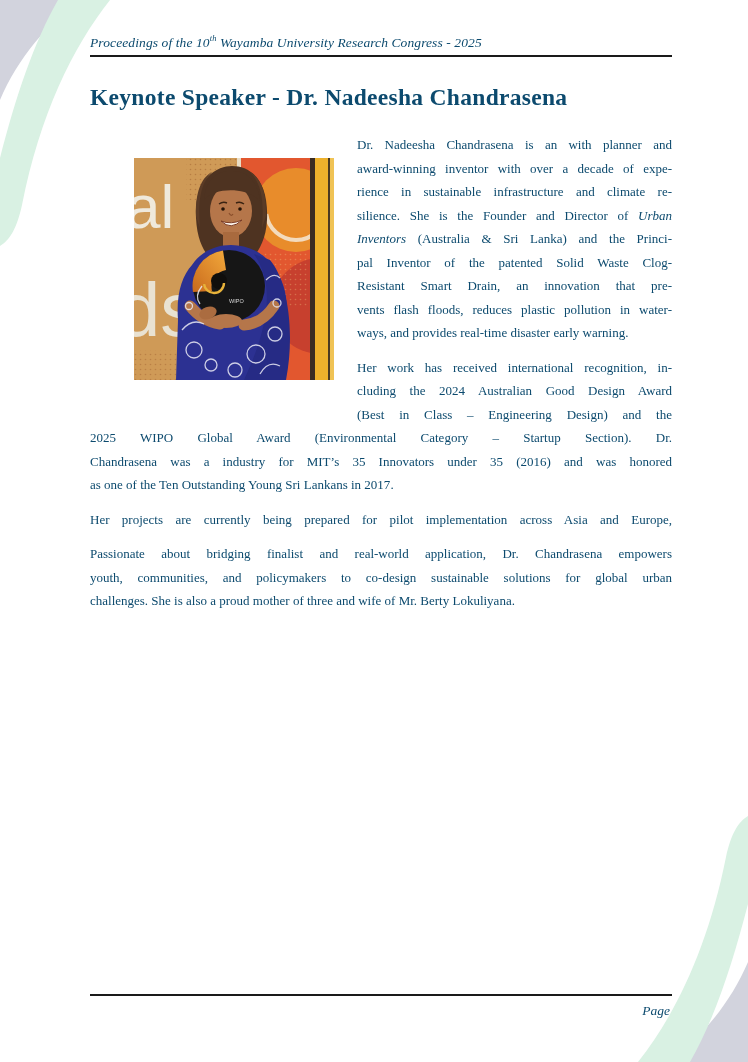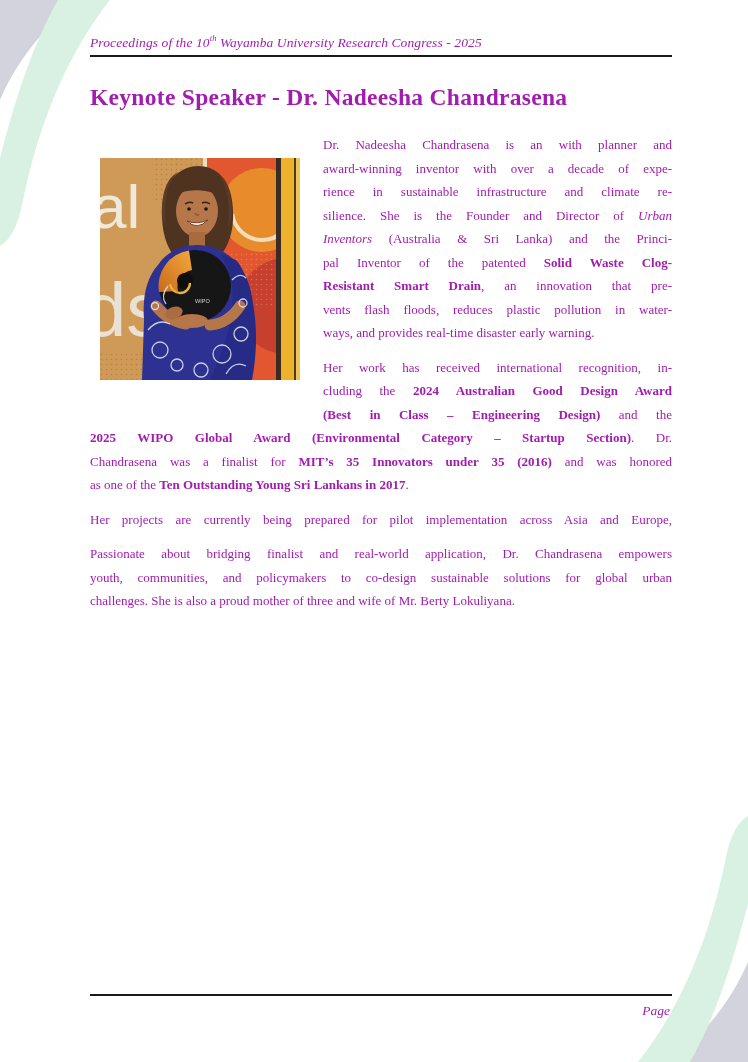--- a/index.html
+++ b/index.html
@@ -2,21 +2,21 @@
 <html><head>
 <meta charset="utf-8">
 <style>
   html,body{margin:0;padding:0;background:#ffffff;}
   .page{
     position:relative;
     width:748px;height:1062px;
     background:#ffffff;
     overflow:hidden;
     font-family:"Liberation Serif","DejaVu Serif",serif;
-    color:#a21caf;
+    color:#0c4a6e;
   }
   .corner{position:absolute;pointer-events:none;}
   .corner-tl{left:0;top:0;}
   .corner-br{right:0;bottom:0;}
 
   .running-header{
     position:absolute;left:90px;right:76px;top:34px;
     font-style:italic;font-size:13.5px;letter-spacing:.1px;
   }
   .running-header sup{font-size:62%;font-style:italic;}
@@ -28,36 +28,36 @@
     position:absolute;left:90px;top:84px;margin:0;
     font-size:23.5px;font-weight:700;letter-spacing:.3px;
     white-space:nowrap;
   }
 
   .article-body{
     position:absolute;left:90px;right:76px;top:133px;
   }
   .photo-float{
     float:left;
-    width:233px;height:288px;
+    width:233px;height:288px;margin-left:34px;
   }
   .photo-frame{
     width:200px;height:222px;
     margin-left:10px;margin-top:25px;
     display:block;
   }
   .para{margin:0;}
   .para + .para{margin-top:11px;}
   .line{
     font-size:13px;line-height:23.5px;
     text-align:justify;text-align-last:justify;
     text-justify:inter-word;
   }
   .line.last{text-align-last:left;}
-  .seg-b{font-weight:700;margin-top:8px;}
+  .seg-b{font-weight:400;margin-top:8px;}
   .seg-i{font-style:italic;}
 
   .footer-label{
     position:absolute;right:78px;top:1003px;
     font-style:italic;font-size:13.5px;margin-left:20px;
   }
 </style>
 </head>
 <body>
 
@@ -168,21 +168,21 @@
           <div class="line"><span>pal Inventor of the patented </span><span class="seg-b">Solid Waste Clog-</span></div>
           <div class="line"><span class="seg-b">Resistant Smart Drain</span><span>, an innovation that pre-</span></div>
           <div class="line"><span>vents flash floods, reduces plastic pollution in water-</span></div>
           <div class="line last"><span>ways, and provides real-time disaster early warning.</span></div>
         </div>
         <div class="para">
           <div class="line"><span>Her work has received international recognition, in-</span></div>
           <div class="line"><span>cluding the </span><span class="seg-b">2024 Australian Good Design Award</span></div>
           <div class="line"><span class="seg-b">(Best in Class – Engineering Design)</span><span> and the</span></div>
           <div class="line"><span class="seg-b">2025 WIPO Global Award (Environmental Category – Startup Section)</span><span>. Dr.</span></div>
-          <div class="line"><span>Chandrasena was a finalist for </span><span class="seg-b">MIT’s 35 Innovators under 35 (2016)</span><span> and was honored</span></div>
+          <div class="line"><span>Chandrasena was a industry for </span><span class="seg-b">MIT’s 35 Innovators under 35 (2016)</span><span> and was honored</span></div>
           <div class="line last"><span>as one of the </span><span class="seg-b">Ten Outstanding Young Sri Lankans in 2017</span><span>.</span></div>
         </div>
         <div class="para">
           <div class="line"><span>Her projects are currently being prepared for pilot implementation across Asia and Europe,</span></div>
         </div>
         <div class="para">
           <div class="line"><span>Passionate about bridging finalist and real-world application, Dr. Chandrasena empowers</span></div>
           <div class="line"><span>youth, communities, and policymakers to co-design sustainable solutions for global urban</span></div>
           <div class="line last"><span>challenges. She is also a proud mother of three and wife of Mr. Berty Lokuliyana.</span></div>
         </div>

